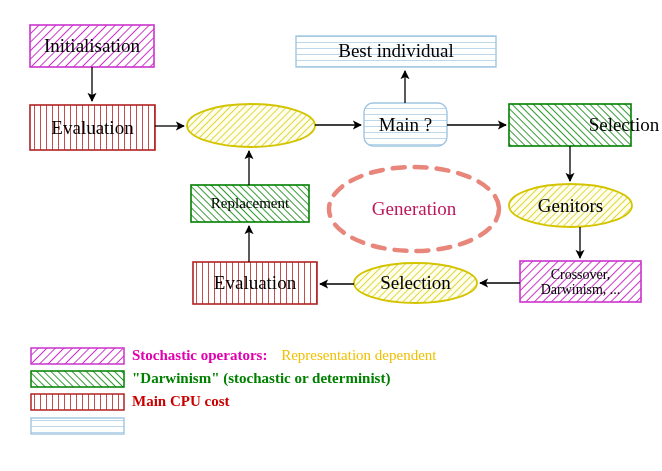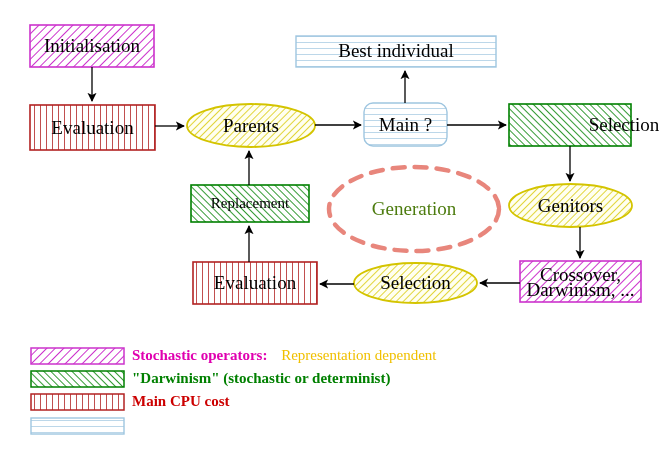--- a/index.html
+++ b/index.html
@@ -10,21 +10,21 @@
   }
   #stage{position:absolute;left:4px;top:0;width:662px;height:471px;border-radius:25px;}
   svg.layer{position:absolute;left:0;top:0;width:662px;height:471px;}
   .node-label{
     position:absolute;display:flex;align-items:center;justify-content:center;
     text-align:center;color:#000000;pointer-events:none;
     font-family:"Liberation Serif", serif;
   }
   .lbl-lg{font-size:19px;}
   .lbl-md{font-size:17px;}
-  .lbl-sm{font-size:19px;line-height:15px;}
+  .lbl-sm{font-size:14px;line-height:15px;}
   .gen-label{
     position:absolute;display:flex;align-items:center;justify-content:center;
     font-size:19px;font-family:"Liberation Serif", serif;
   }
   .legend-text{
     position:absolute;font-family:"Liberation Serif", serif;
     font-size:15px;font-weight:bold;white-space:nowrap;
   }
   .legend-text .part2{font-weight:normal;}
 </style>
@@ -104,42 +104,41 @@
 
     <line x1="245" y1="262" x2="245" y2="226" stroke="#000" stroke-width="1.3" marker-end="url(#arrow)"></line>
 
     <line x1="245" y1="185" x2="245" y2="151" stroke="#000" stroke-width="1.3" marker-end="url(#arrow)"></line>
   </svg>
 
   <div class="node-label lbl-lg" style="left:26px;top:25px;width:124px;height:42px;">Initialisation</div>
 
   <div class="node-label lbl-lg" style="left:26px;top:105px;width:125px;height:45px;">Evaluation</div>
 
-  <div class="node-label lbl-lg" style="left:183px;top:104px;width:128px;height:43px;">Parents</div>
 
   <div class="node-label lbl-lg" style="left:292px;top:34px;width:200px;height:33px;">Best individual</div>
 
   <div class="node-label lbl-lg" style="left:360px;top:103px;width:83px;height:43px;">Main ?</div>
 
   <div class="node-label lbl-lg" style="left:505px;top:104px;width:140px;height:42px;margin-left:45px;">Selection</div>
 
   <div class="node-label lbl-lg" style="left:505px;top:184px;width:123px;height:43px;">Genitors</div>
 
   <div class="node-label lbl-sm" style="left:516px;top:261px;width:121px;height:41px;flex-direction:column;">
     <span>Crossover,</span>
     <span>Darwinism, ...</span>
   </div>
 
   <div class="node-label lbl-lg" style="left:350px;top:263px;width:123px;height:40px;">Selection</div>
 
   <div class="node-label lbl-lg" style="left:189px;top:262px;width:124px;height:42px;">Evaluation</div>
 
   <div class="node-label lbl-md" style="left:187px;top:185px;width:118px;height:37px;font-size:15px;">Replacement</div>
 
-  <div class="gen-label" style="left:325px;top:167px;width:170px;height:84px;color:#4d7c0f;">Generation</div>
+  <div class="gen-label" style="left:325px;top:167px;width:170px;height:84px;color:#be185d;">Generation</div>
 
   <svg class="layer">
     <rect x="27" y="348" width="93" height="16" fill="url(#pat-magenta)" stroke="#CC33CC" stroke-width="1.5"></rect>
     <rect x="27" y="371" width="93" height="16" fill="url(#pat-green)" stroke="#008000" stroke-width="1.5"></rect>
     <rect x="27" y="394" width="93" height="16" fill="url(#pat-red)" stroke="#B22222" stroke-width="1.5"></rect>
     <rect x="27" y="418" width="93" height="16" fill="url(#pat-blue)" stroke="#9FC6E0" stroke-width="1.4"></rect>
   </svg>
 
   <div class="legend-text" style="left:128px;top:347px;color:#E000B0;">
     <span>Stochastic operators:</span>

